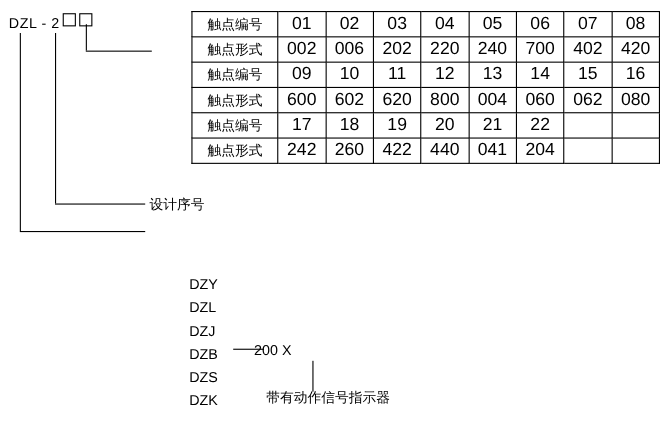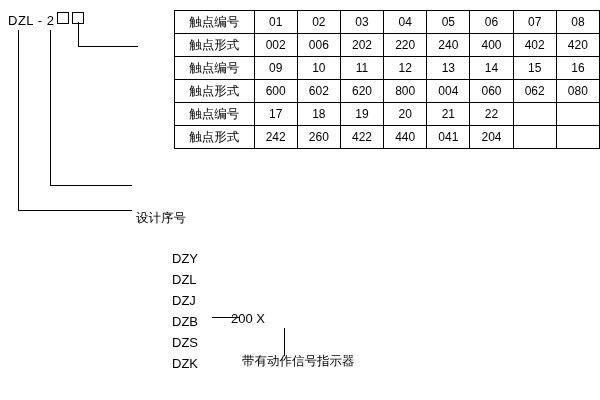--- a/index.html
+++ b/index.html
@@ -48,21 +48,21 @@
   }
   table.contact-table {
     border-collapse: collapse;
     table-layout: fixed;
   }
   table.contact-table td {
     border: 1px solid #000;
     height: 22px;
     text-align: center;
     vertical-align: middle;
-    font-size: 12px;
+    font-size: 16px;
     padding: 0;
   }
   table.contact-table td.label-cell {
     width: 84px;
     font-size: 12.5px;
   }
   table.contact-table td.data-cell {
     width: 44px;
   }
 
@@ -76,21 +76,20 @@
     position: absolute;
     height: 1px;
     background: #000;
   }
 
   
   .callout {
     position: absolute;
     font-size: 12.5px;
     white-space: nowrap;
-    margin-top: 32px;
   }
 
   
   .series-list {
     position: absolute;
     left: 172px;
     top: 248px;
     font-size: 13px;
     line-height: 21px;
   }
@@ -146,21 +145,21 @@
           <td class="data-cell">07</td>
           <td class="data-cell">08</td>
         </tr>
         <tr>
           <td class="label-cell">触点形式</td>
           <td class="data-cell">002</td>
           <td class="data-cell">006</td>
           <td class="data-cell">202</td>
           <td class="data-cell">220</td>
           <td class="data-cell">240</td>
-          <td class="data-cell">400</td>
+          <td class="data-cell">700</td>
           <td class="data-cell">402</td>
           <td class="data-cell">420</td>
         </tr>
         <tr>
           <td class="label-cell">触点编号</td>
           <td class="data-cell">09</td>
           <td class="data-cell">10</td>
           <td class="data-cell">11</td>
           <td class="data-cell">12</td>
           <td class="data-cell">13</td>

